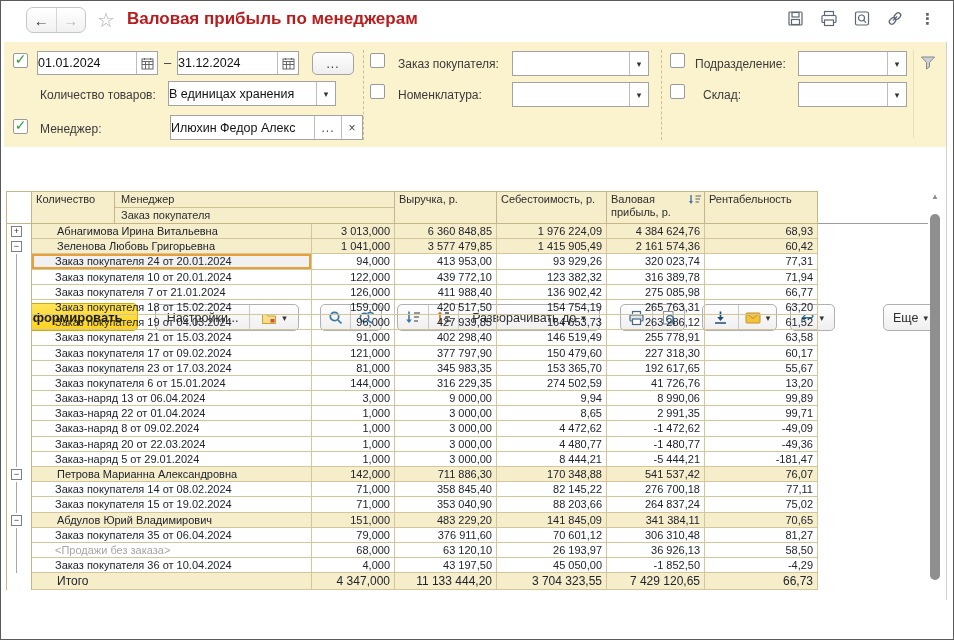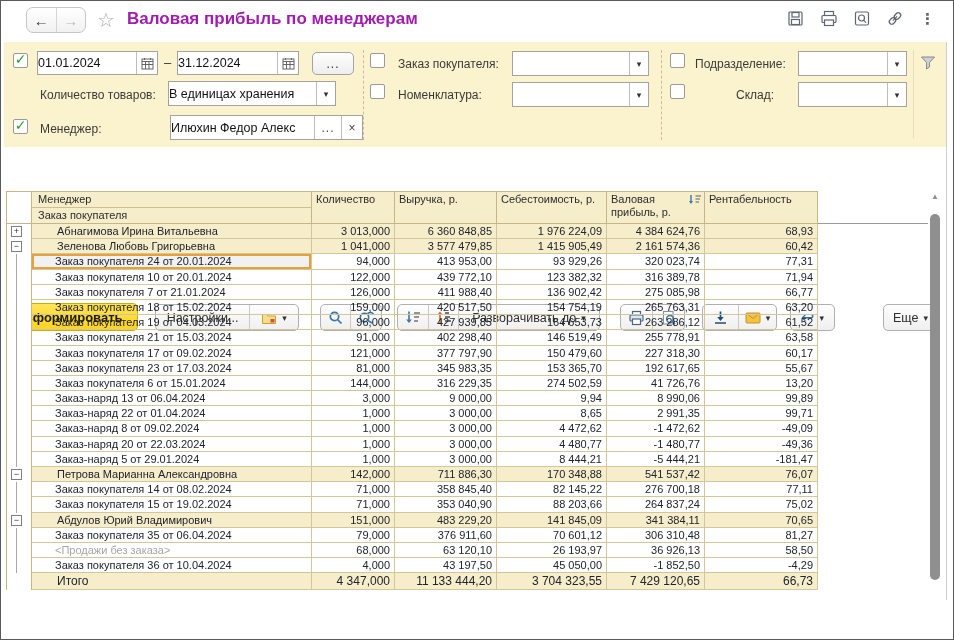--- a/index.html
+++ b/index.html
@@ -10,21 +10,21 @@
   }
   .frame{position:absolute;inset:0;border:1px solid #5a5a5a;pointer-events:none;z-index:99;}
 
   
   .titlebar{position:absolute;left:0;top:0;width:954px;height:41px;background:#fff;}
   .nav-group{position:absolute;left:26px;top:7px;width:60px;height:26px;border:1px solid #c6c6c6;
     border-radius:7px;display:flex;background:linear-gradient(#ffffff,#f1f1f1);box-sizing:border-box;overflow:hidden;}
   .nav-btn{flex:1;display:flex;align-items:center;justify-content:center;font-size:15px;color:#3c3c3c;cursor:default;}
   .nav-btn.fwd{border-left:1px solid #d5d5d5;color:#b9b9b9;}
   .star{position:absolute;left:97px;top:8px;font-size:20px;color:#a9adb2;}
-  .page-title{position:absolute;left:127px;top:9px;font-size:17px;font-weight:600;color:#a21caf;margin:0;}
+  .page-title{position:absolute;left:127px;top:9px;font-size:17px;font-weight:600;color:#b91c1c;margin:0;}
   .win-icons{position:absolute;left:786px;top:9px;display:flex;align-items:center;gap:14px;}
   .wicon{width:19px;height:19px;display:flex;align-items:center;justify-content:center;color:#5e6672;}
   .wicon svg{display:block;}
   .kebab{font-size:15px;font-weight:bold;color:#5e6672;letter-spacing:0;line-height:19px;}
   .xclose{font-size:15px;color:#5e6672;line-height:19px;}
 
   
   .filters{position:absolute;left:4px;top:42px;width:942px;height:105px;background:#fbf2ce;}
   .flabel{position:absolute;font-size:12px;color:#3a3a3a;white-space:nowrap;}
   .checkbox{position:absolute;width:15px;height:15px;background:#fff;border:1px solid #9a9a9a;border-radius:2px;
@@ -222,21 +222,21 @@
   <span class="checkbox" style="left:666px;top:11px;"></span>
   <span class="flabel" style="left:691px;top:15px;">Подразделение:</span>
   <div class="field" style="left:794px;top:9px;width:109px;height:25px;">
     <span class="txt"></span>
     <span class="seg dd">
         <span>▾</span>
       </span>
   </div>
 
   <span class="checkbox" style="left:666px;top:42px;"></span>
-  <span class="flabel" style="left:732px;top:46px;">Склад:</span>
+  <span class="flabel" style="left:699px;top:46px;">Склад:</span>
   <div class="field" style="left:794px;top:40px;width:109px;height:25px;">
     <span class="txt"></span>
     <span class="seg dd">
         <span>▾</span>
       </span>
   </div>
 
   <div class="solid-sep" style="left:909px;"></div>
   <span class="funnel" style="left:916px;top:13px;">
     <svg width="16" height="15" viewBox="0 0 16 15" fill="#ccd1d6" stroke="#84898f" stroke-width="1">
@@ -345,25 +345,25 @@
     <div class="tb-seg" style="width:53px;">
       <span>Еще</span>
       <span class="dd-arrow">▾</span>
     </div>
   </div>
 </div>
 
 <div class="report">
   <div class="thead">
     <div class="th gut"></div>
+    <div class="th qty">Количество</div>
     <div class="th namecol">
       <div class="th-sub">Менеджер</div>
       <div class="th-sub2">Заказ покупателя</div>
     </div>
-    <div class="th qty">Количество</div>
     <div class="th rev">Выручка, р.</div>
     <div class="th cost">Себестоимость, р.</div>
     <div class="th profit">
       <span>Валовая прибыль, р.</span>
       <span class="sort-badge">
         <svg width="14" height="12" viewBox="0 0 14 12" fill="none">
           <line x1="3" y1="1" x2="3" y2="8.5" stroke="#3a76a8" stroke-width="1.4"></line>
             <path d="M1,7 L3,10 L5,7 z" fill="#3a76a8"></path>
           <line x1="7.5" y1="2" x2="13" y2="2" stroke="#6e6e6e" stroke-width="1.1"></line>
             <line x1="7.5" y1="5" x2="12" y2="5" stroke="#6e6e6e" stroke-width="1.1"></line>

